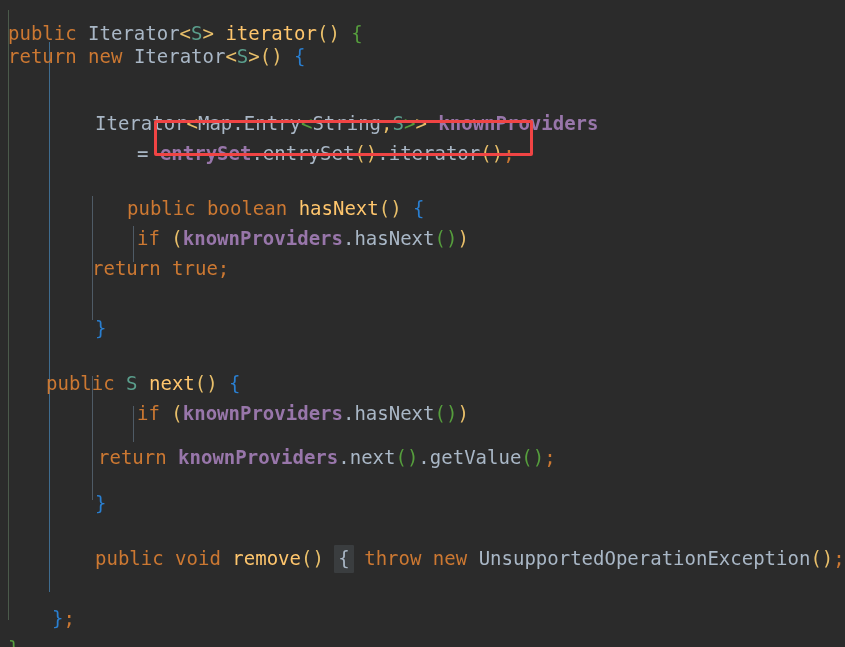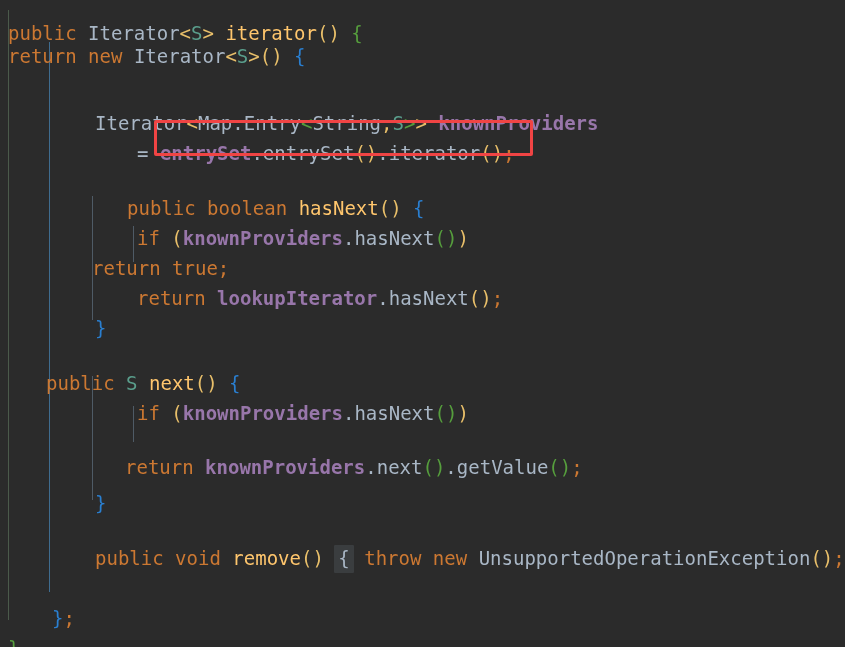--- a/index.html
+++ b/index.html
@@ -92,29 +92,28 @@
     <div class="line" style="top:96px;padding-left:87px;"><span class="cls">Iterator</span><span class="b0">&lt;</span><span class="cls">Map</span><span class="dot">.</span><span class="cls">Entry</span><span class="b1">&lt;</span><span class="cls">String</span><span class="b0">,</span><span class="typep">S</span><span class="b1">&gt;</span><span class="b0">&gt;</span> <span class="fld">knownProviders</span></div>
 
     <div class="line" style="top:126px;padding-left:129px;"><span class="dot">= </span><span class="fld">entrySet</span><span class="dot">.</span><span class="mth">entrySet</span><span class="b0">()</span><span class="dot">.</span><span class="mth">iterator</span><span class="b0">()</span><span class="semi">;</span></div>
 
     <div class="line" style="top:181px;padding-left:119px;"><span class="kw">public</span> <span class="kw">boolean</span> <span style="color:#ffc66d;">hasNext</span><span class="b0">()</span> <span class="b2">{</span></div>
 
     <div class="line" style="top:211px;padding-left:129px;"><span class="kw">if</span> <span class="b0">(</span><span class="fld">knownProviders</span><span class="dot">.</span><span class="mth">hasNext</span><span class="b1">()</span><span class="b0">)</span></div>
 
     <div class="line" style="top:241px;padding-left:84px;"><span class="kw">return</span> <span class="kw">true</span><span class="semi">;</span></div>
 
-    <div class="line" style="top:271px;padding-left:129px;"><span class="kw">return</span> <span class="fld">lookupIterator</span><span class="dot">.</span><span class="mth">hasNext</span><span class="b0">()</span><span class="semi">;</span></div>
 
     <div class="line" style="top:301px;padding-left:87px;"><span class="b2">}</span></div>
 
     <div class="line" style="top:356px;padding-left:38px;"><span class="kw">public</span> <span class="typep">S</span> <span style="color:#ffc66d;">next</span><span class="b0">()</span> <span class="b2">{</span></div>
 
     <div class="line" style="top:386px;padding-left:129px;"><span class="kw">if</span> <span class="b0">(</span><span class="fld">knownProviders</span><span class="dot">.</span><span class="mth">hasNext</span><span class="b1">()</span><span class="b0">)</span></div>
 
-    <div class="line" style="top:440px;padding-left:117px;"><span class="kw">return</span> <span class="fld">knownProviders</span><span class="dot">.</span><span class="mth">next</span><span class="b1">()</span><span class="dot">.</span><span class="mth">getValue</span><span class="b1">()</span><span class="semi">;</span></div>
+    <div class="line" style="top:430px;padding-left:90px;"><span class="kw">return</span> <span class="fld">knownProviders</span><span class="dot">.</span><span class="mth">next</span><span class="b1">()</span><span class="dot">.</span><span class="mth">getValue</span><span class="b1">()</span><span class="semi">;</span></div>
 
 
     <div class="line" style="top:476px;padding-left:87px;"><span class="b2">}</span></div>
 
     <div class="line" style="top:531px;padding-left:87px;"><span class="kw">public</span> <span class="kw">void</span> <span style="color:#ffc66d;">remove</span><span class="b0">()</span> <span class="brace-hl" style="color:#a9b7c6;">{</span> <span class="kw">throw</span> <span class="kw">new</span> <span class="cls">UnsupportedOperationException</span><span class="b0">()</span><span class="semi">;</span> </div>
 
     <div class="line" style="top:591px;padding-left:44px;"><span class="b2">}</span><span class="semi">;</span></div>
 
     <div class="line" style="top:621px;"><span class="b1">}</span></div>
 

